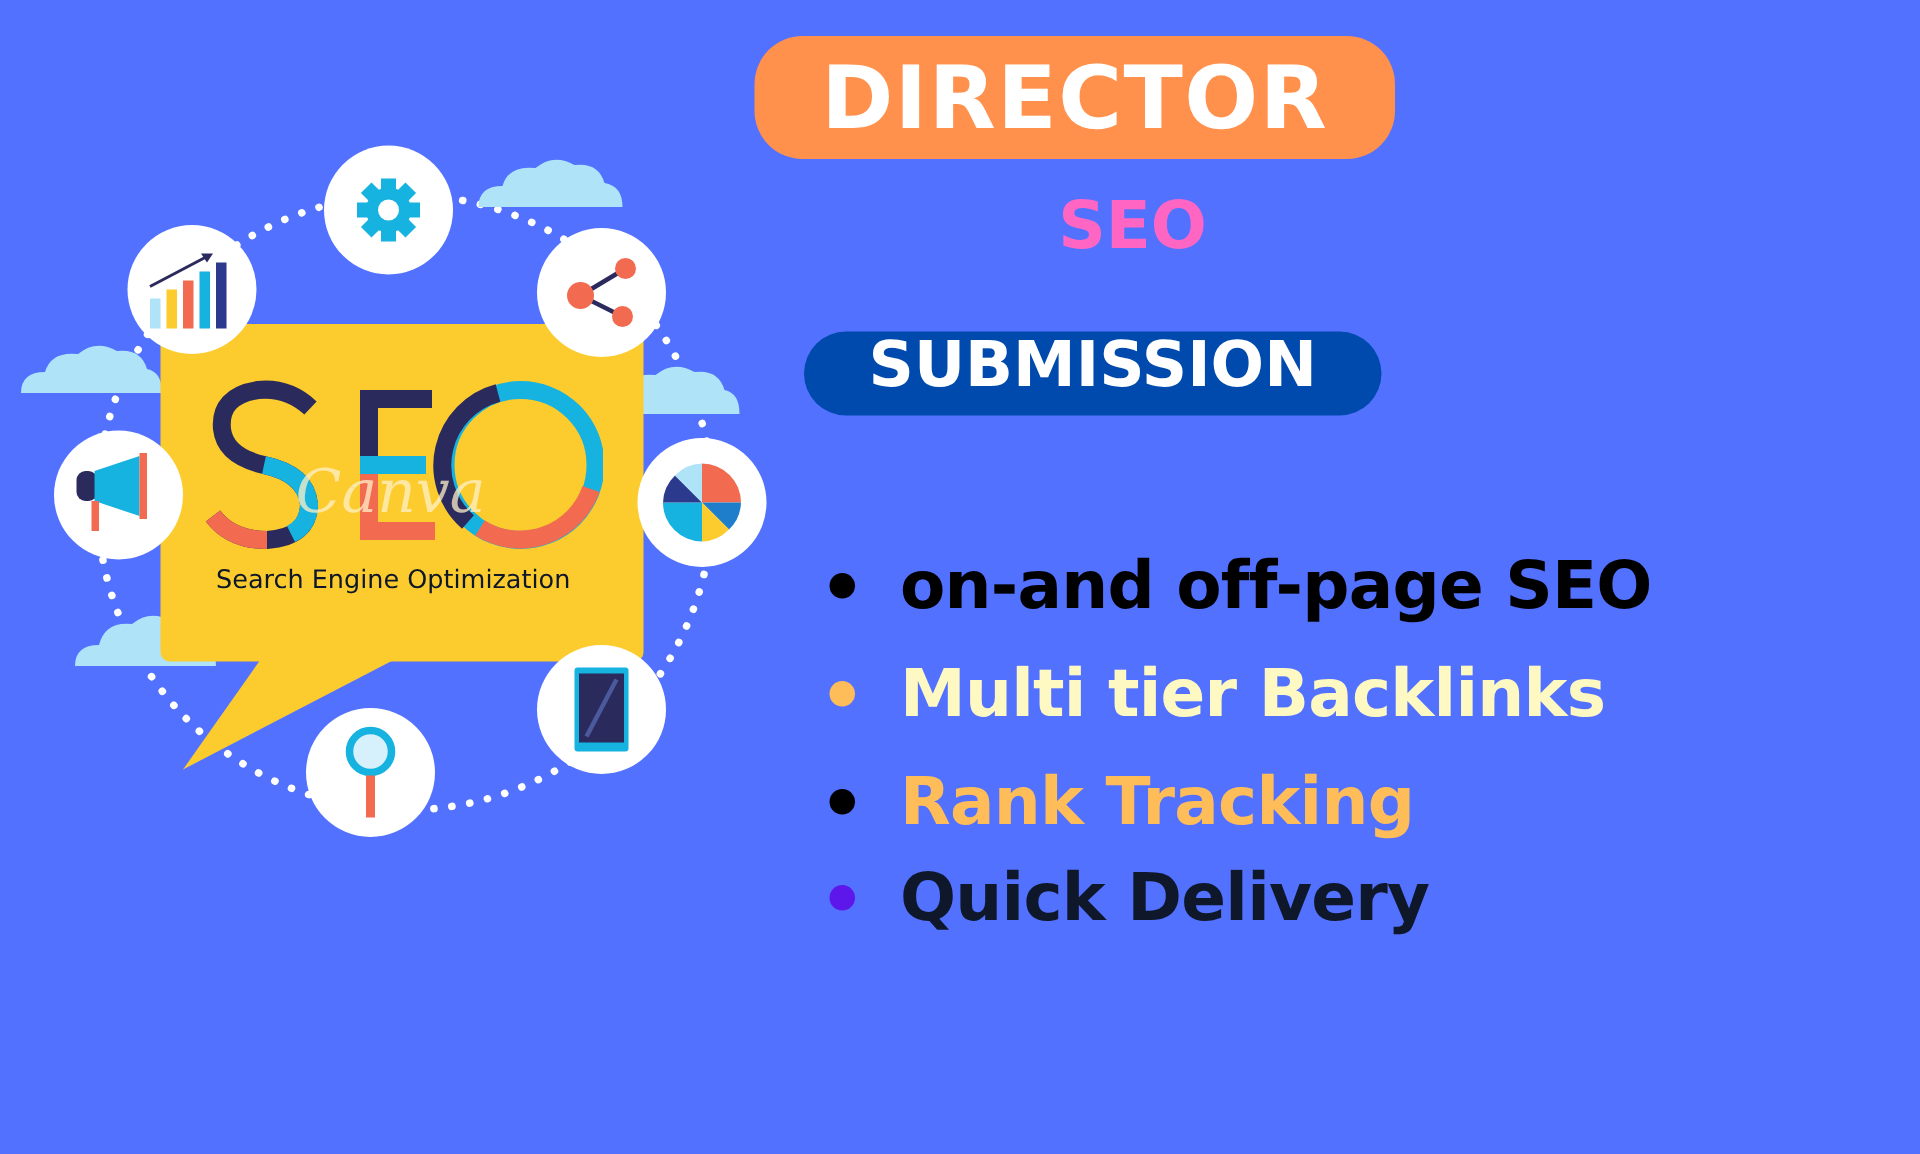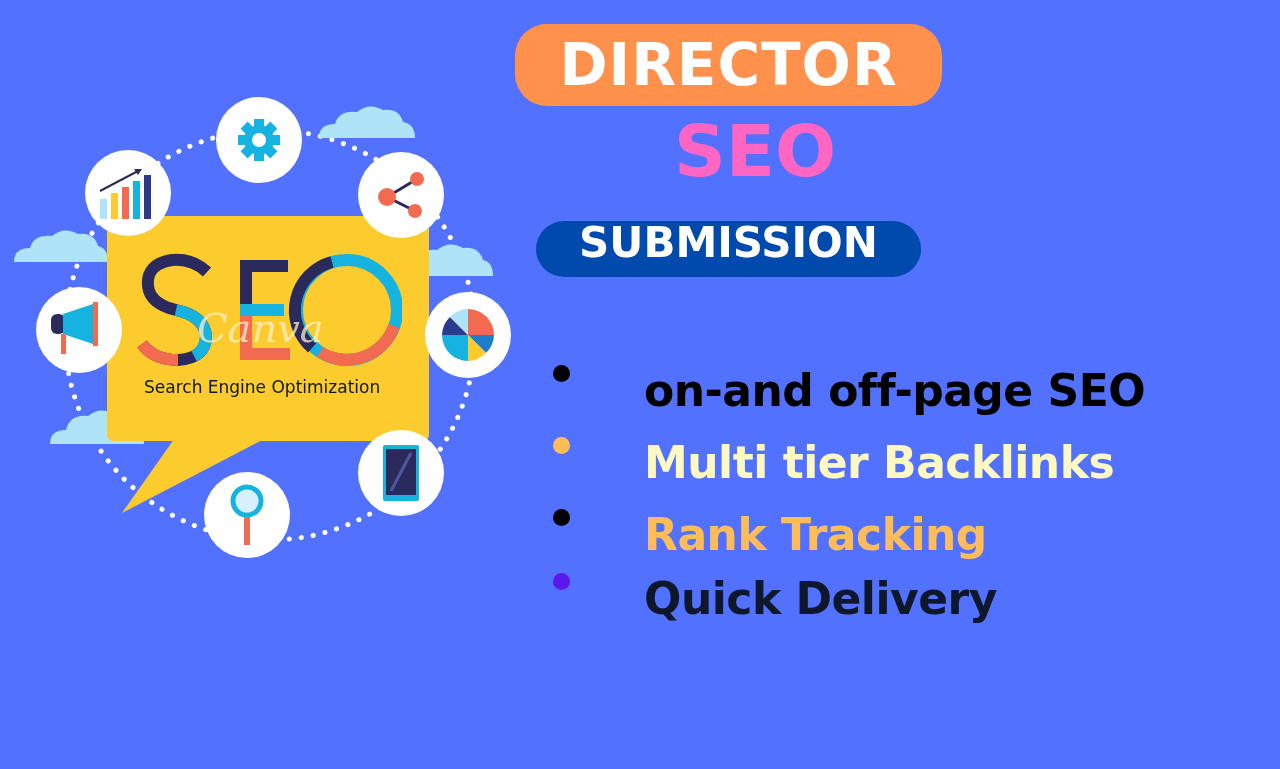--- a/index.html
+++ b/index.html
@@ -4,41 +4,41 @@
   <style>
     html, body { margin: 0; padding: 0; }
     body {
       width: 1280px; height: 769px; overflow: hidden;
       background: #5271ff;
       font-family: "DejaVu Sans", sans-serif;
       position: relative;
     }
     .abs { position: absolute; }
     .pill-orange {
-      left: 515px; top: 24px; width: 427px; height: 82px;
+      left: 503px; top: 24px; width: 427px; height: 82px;
       background: #ff914d; border-radius: 32px;
       display: flex; align-items: center; justify-content: center;
     }
     .pill-orange span {
       color: #ffffff; font-weight: bold; font-size: 58px; letter-spacing: 1px;
     }
     .seo-title {
       left: 660px; top: 106px; width: 190px; text-align: center;
-      color: #ff66c4; font-weight: bold; font-size: 72px; line-height: 90px;
+      color: #ff66c4; font-weight: bold; font-size: 44px; line-height: 90px;
     }
     .pill-blue {
       left: 536px; top: 221px; width: 385px; height: 56px;
       background: #004aad; border-radius: 30px;
       display: flex; align-items: center; justify-content: center;
     }
     .pill-blue span {
       color: #ffffff; font-weight: bold; font-size: 42px; margin-top: -14px;
     }
     .bullets { left: 553px; top: 365px; }
-    .bullet-row { position: absolute; display: flex; align-items: flex-start; white-space: nowrap; gap: 44px; }
+    .bullet-row { position: absolute; display: flex; align-items: center; white-space: nowrap; }
     .bullet-dot { width: 17px; height: 17px; border-radius: 50%; margin-right: 30px; }
     .bullet-text { font-weight: bold; font-size: 44px; letter-spacing: -0.5px; }
 
     
     .illus { left: 12px; top: 90px; width: 510px; height: 480px; }
     .speech {
       position: absolute; left: 95px; top: 126px; width: 322px; height: 225px;
       background: #fccc2e; border-radius: 6px;
     }
     .icon-circle {

